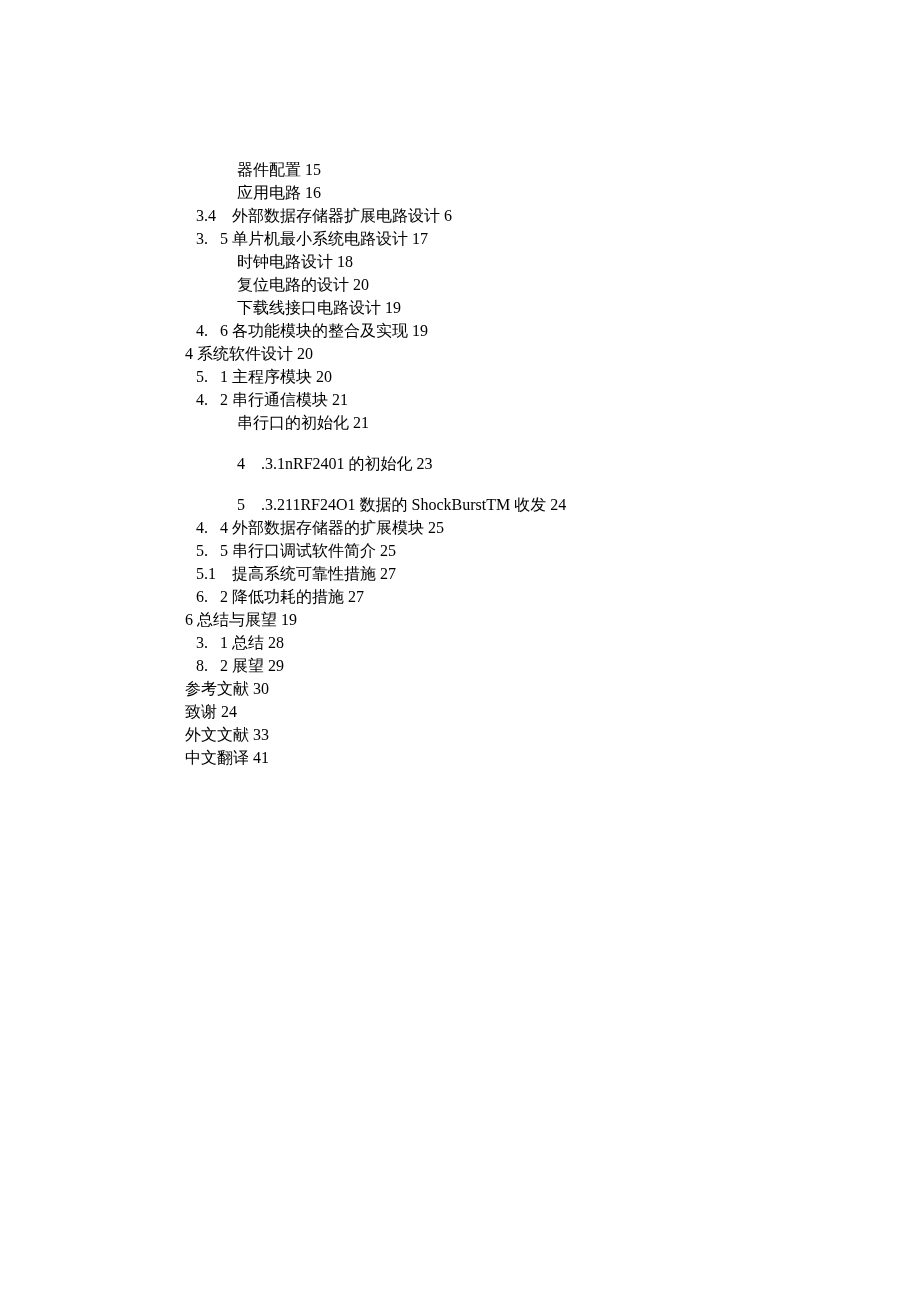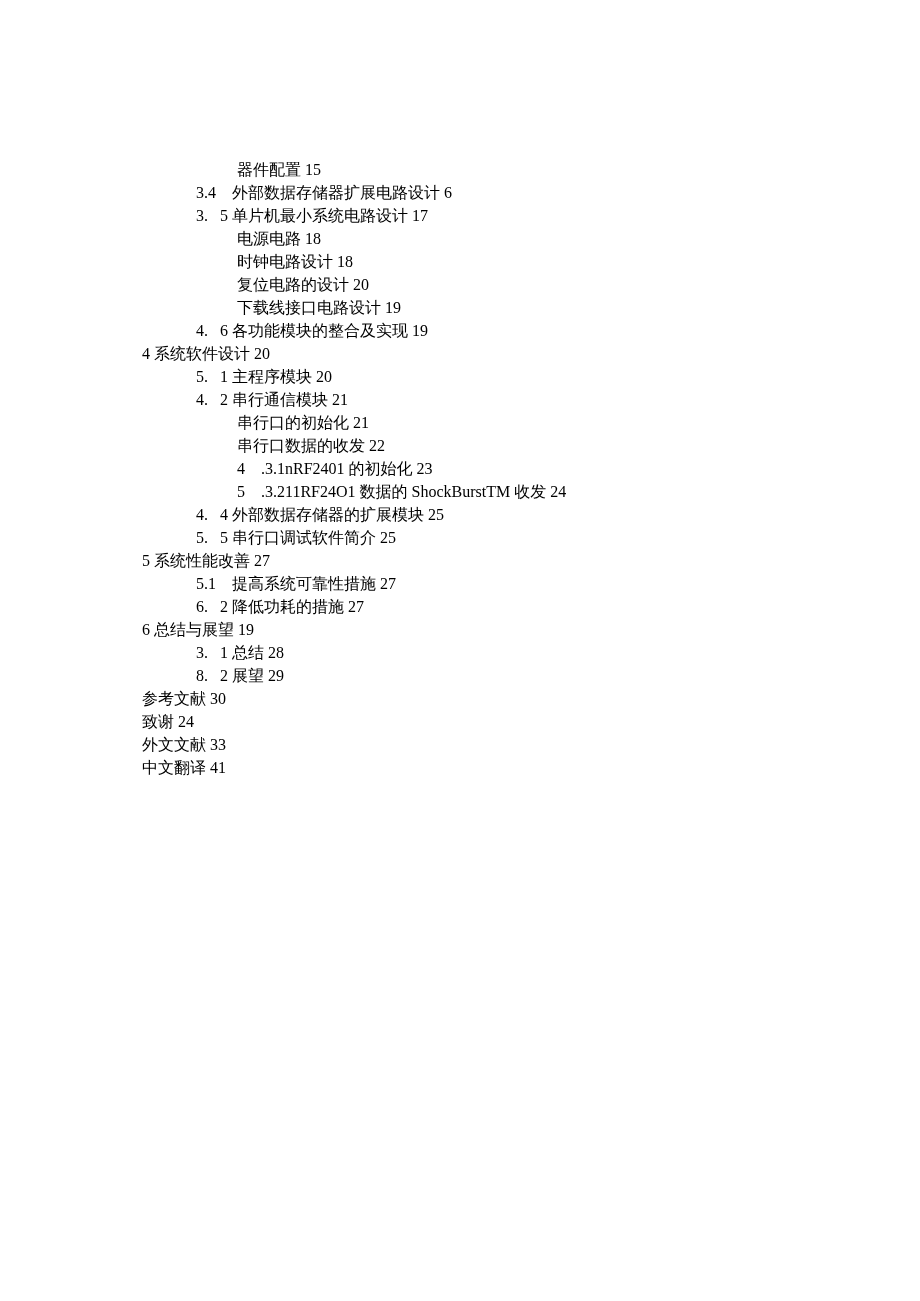--- a/index.html
+++ b/index.html
@@ -16,48 +16,46 @@
     width: 732px;
     height: 1301px;
     padding-top: 158px;
     padding-left: 142px;
     padding-right: 120px;
     box-sizing: border-box;
     font-size: 16px;
     line-height: 23px;
   }
   .l { white-space: pre; }
-  .i0 { padding-left: 0px; }
+  .i0 { padding-left: 0px; margin-left: 43px; }
   .i1 { padding-left: 54px; }
   .i2 { padding-left: 95px; }
-  .i2n { padding-left: 95px; }
+  .i2n { padding-left: 95px; margin-top: 18px; }
 </style>
 </head>
 <body>
 
 <div class="page">
   <div id="content">
       <div class="l i2">器件配置 15</div>
+      <div class="l i2">应用电路 16</div>
       <div class="l i1">3.4    外部数据存储器扩展电路设计 6</div>
       <div class="l i1">3.   5 单片机最小系统电路设计 17</div>
-      <div class="l i2">电源电路 18</div>
       <div class="l i2">时钟电路设计 18</div>
       <div class="l i2">复位电路的设计 20</div>
       <div class="l i2">下载线接口电路设计 19</div>
       <div class="l i1">4.   6 各功能模块的整合及实现 19</div>
       <div class="l i0">4 系统软件设计 20</div>
       <div class="l i1">5.   1 主程序模块 20</div>
       <div class="l i1">4.   2 串行通信模块 21</div>
       <div class="l i2">串行口的初始化 21</div>
-      <div class="l i2">串行口数据的收发 22</div>
       <div class="l i2n">4    .3.1nRF2401 的初始化 23</div>
       <div class="l i2n">5    .3.211RF24O1 数据的 ShockBurstTM 收发 24</div>
       <div class="l i1">4.   4 外部数据存储器的扩展模块 25</div>
       <div class="l i1">5.   5 串行口调试软件简介 25</div>
-      <div class="l i0">5 系统性能改善 27</div>
       <div class="l i1">5.1    提高系统可靠性措施 27</div>
       <div class="l i1">6.   2 降低功耗的措施 27</div>
       <div class="l i0">6 总结与展望 19</div>
       <div class="l i1">3.   1 总结 28</div>
       <div class="l i1">8.   2 展望 29</div>
       <div class="l i0">参考文献 30</div>
       <div class="l i0">致谢 24</div>
       <div class="l i0">外文文献 33</div>
       <div class="l i0">中文翻译 41</div>
     </div>

